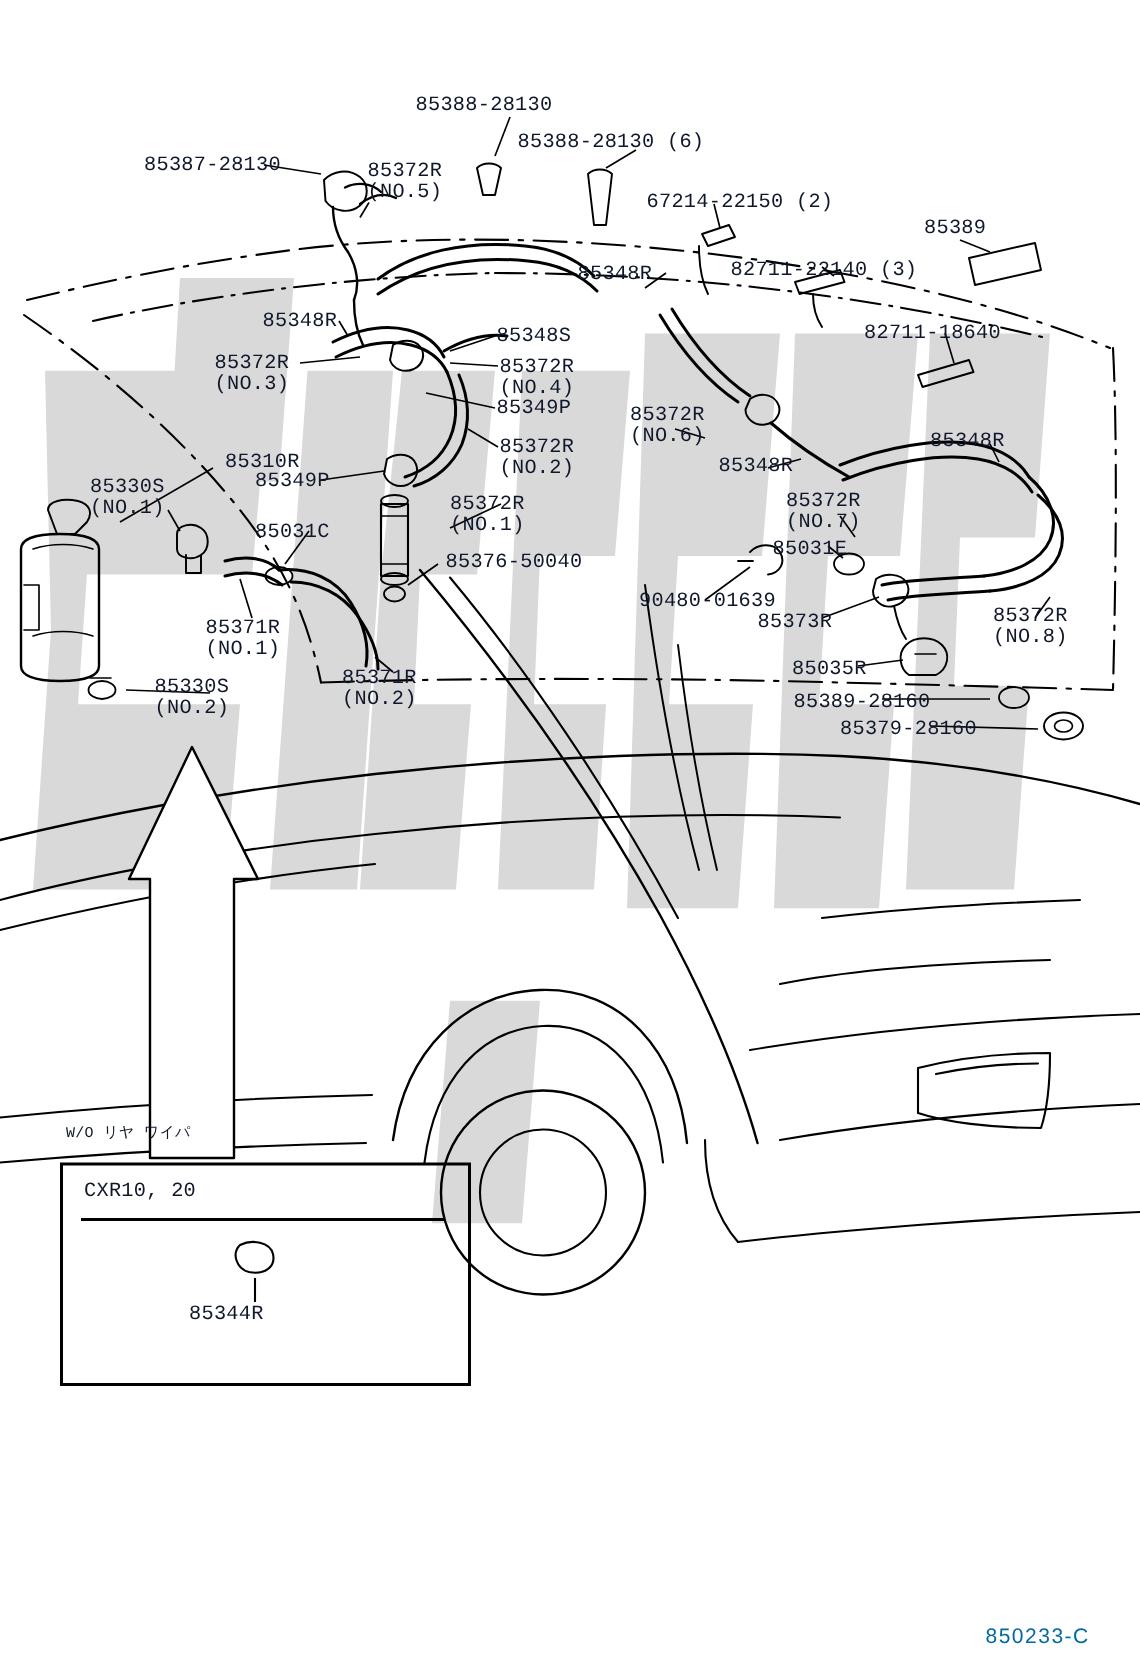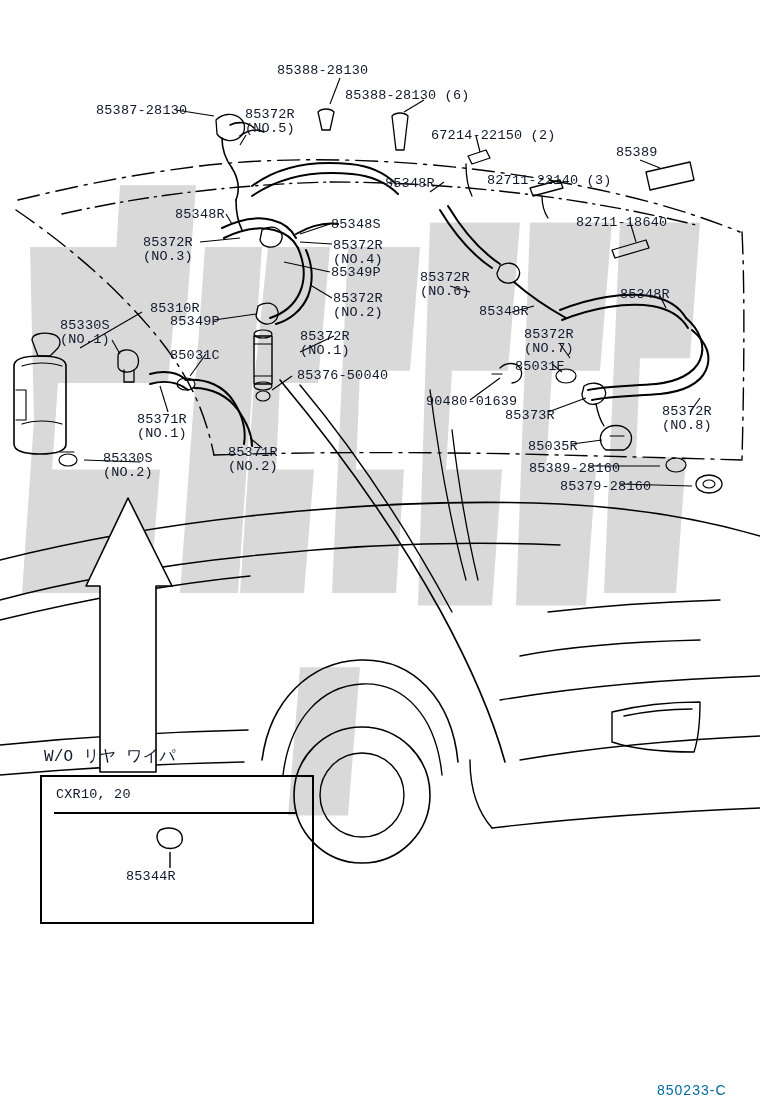--- a/index.html
+++ b/index.html
@@ -12,21 +12,21 @@
   svg.layer{position:absolute;left:0;top:0;width:760px;height:1112px;}
   .lbl{
     position:absolute;
     font-family:Liberation Mono, monospace;
     font-size:13.5px;
     color:#0f172a;
     white-space:pre;
     line-height:14px;
     letter-spacing:0.2px;
   }
-  .lbl.jp{font-size:16px;}
+  .lbl.jp{font-size:10px;}
   .code{
     position:absolute;
     font-size:14px;
     letter-spacing:1px;
     color:#0369a1;
   }
   .wm{
     position:absolute;
     left:0;top:470px;width:760px;height:180px;
     pointer-events:none;

